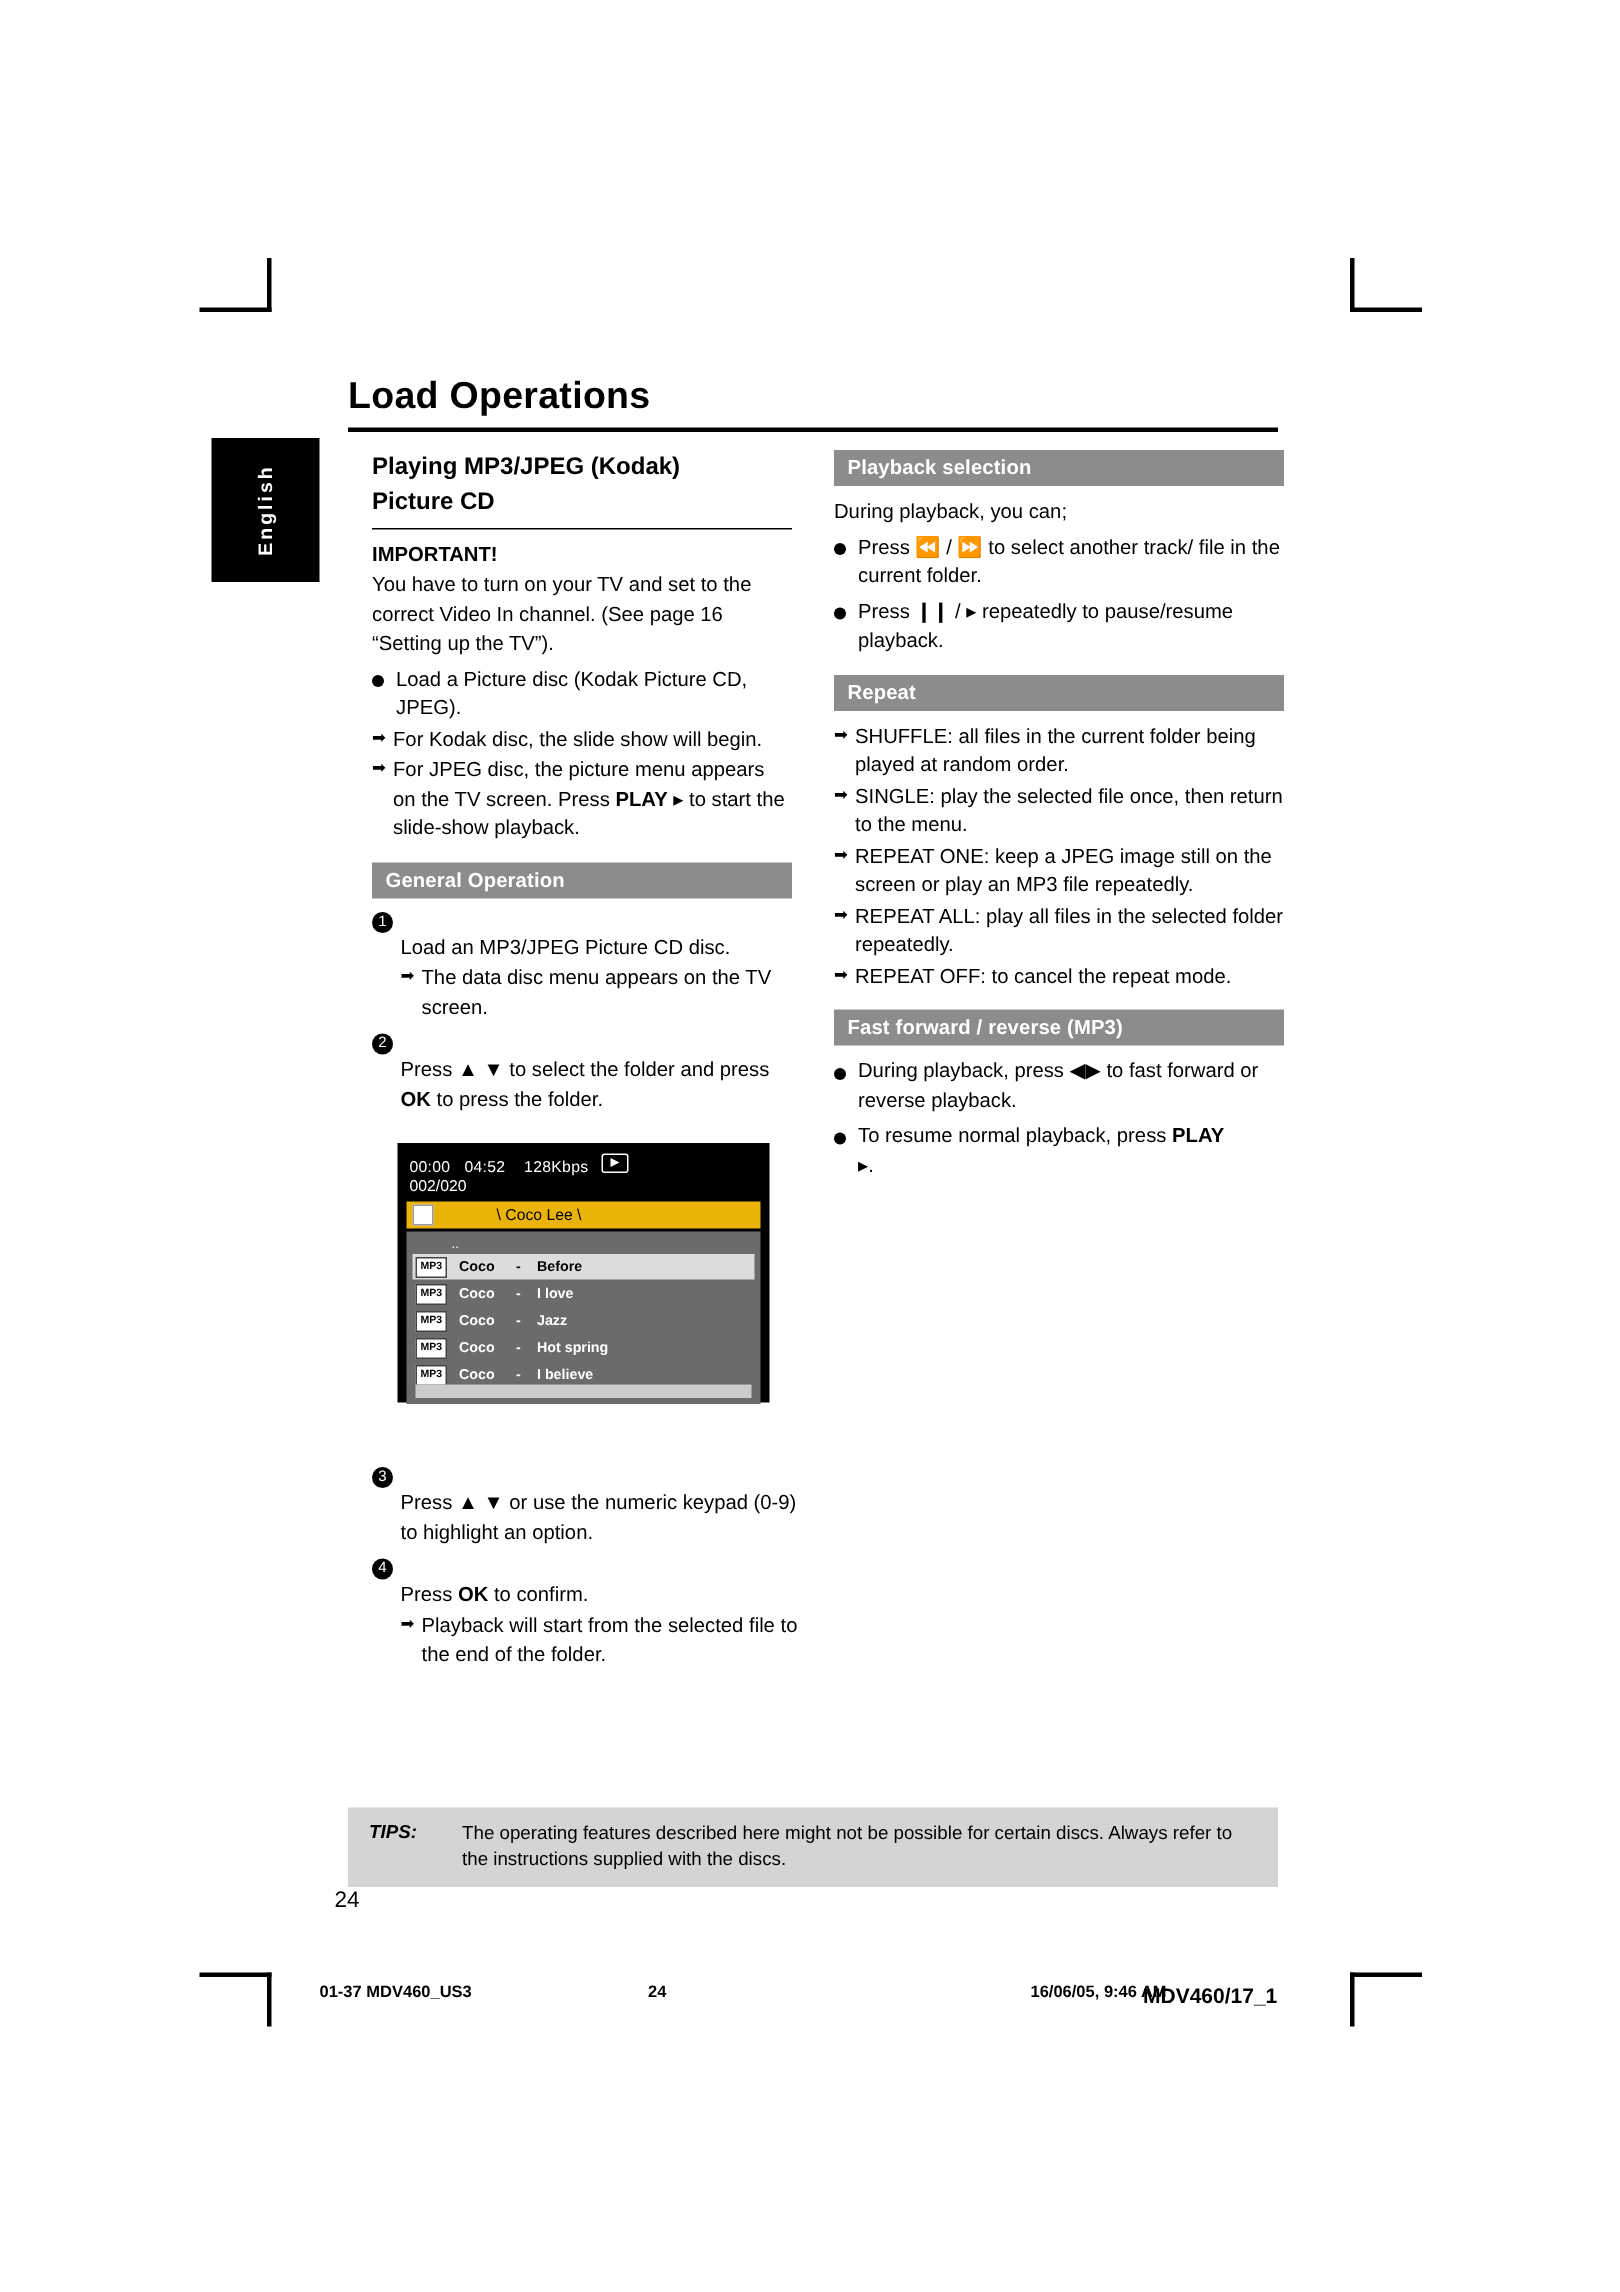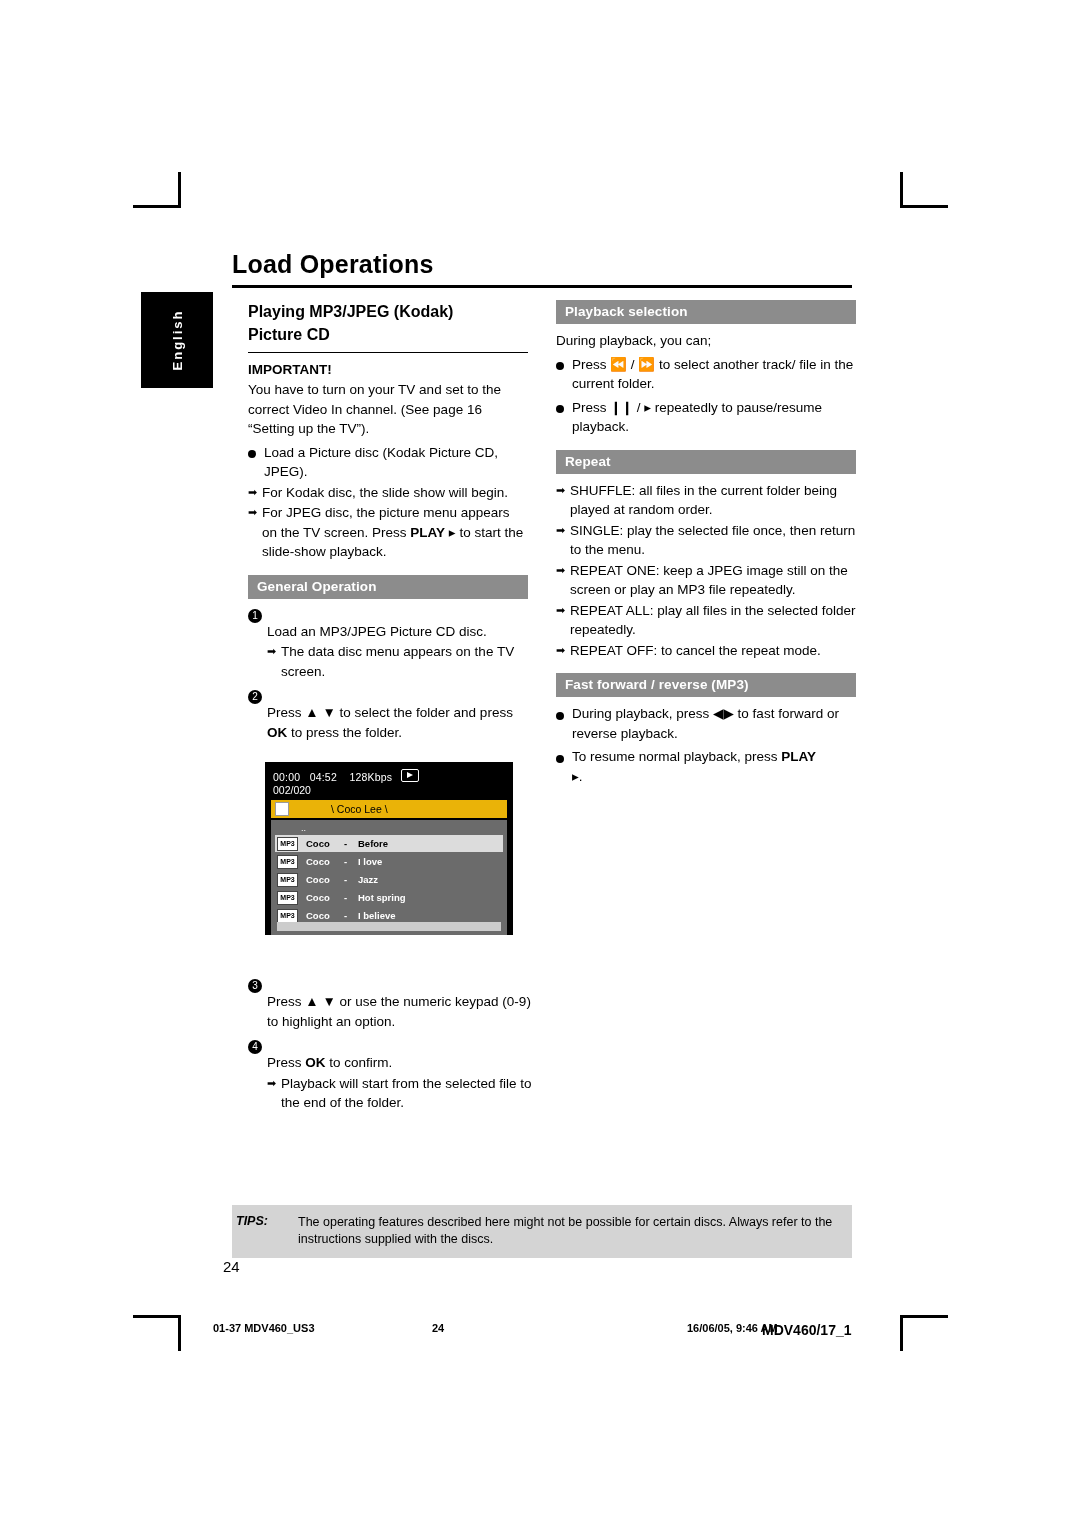--- a/index.html
+++ b/index.html
@@ -255,21 +255,21 @@
   }
 
   
   .tips {
     position: absolute;
     left: 232px;
     top: 1205px;
     width: 620px;
     background: #d4d4d4;
     display: flex;
-    padding: 9px 12px 10px 4px;
+    padding: 9px 12px 10px 14px;
     box-sizing: border-box;
   }
   .tips-label {
     font-size: 12.5px;
     font-weight: bold;
     font-style: italic;
     flex: 0 0 62px;
   }
   .tips-text { font-size: 12.5px; line-height: 17px; flex: 1 1 auto; }
 

